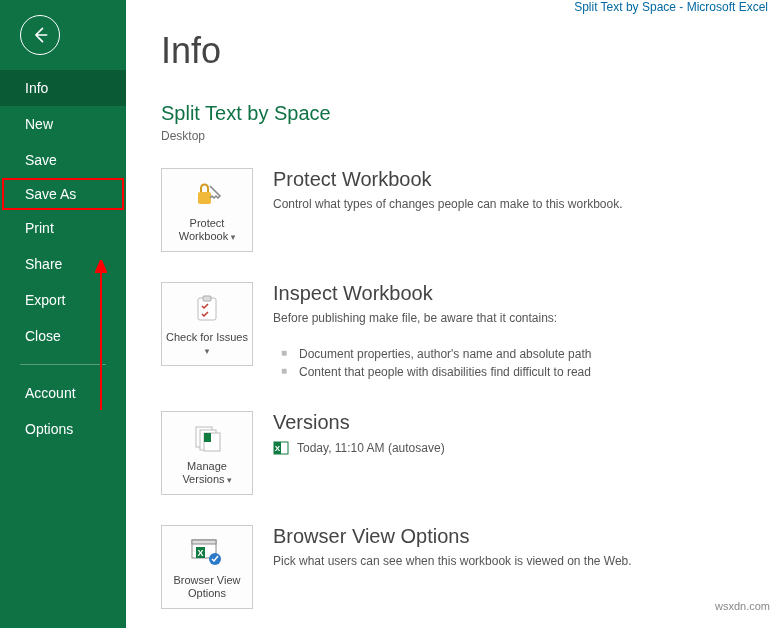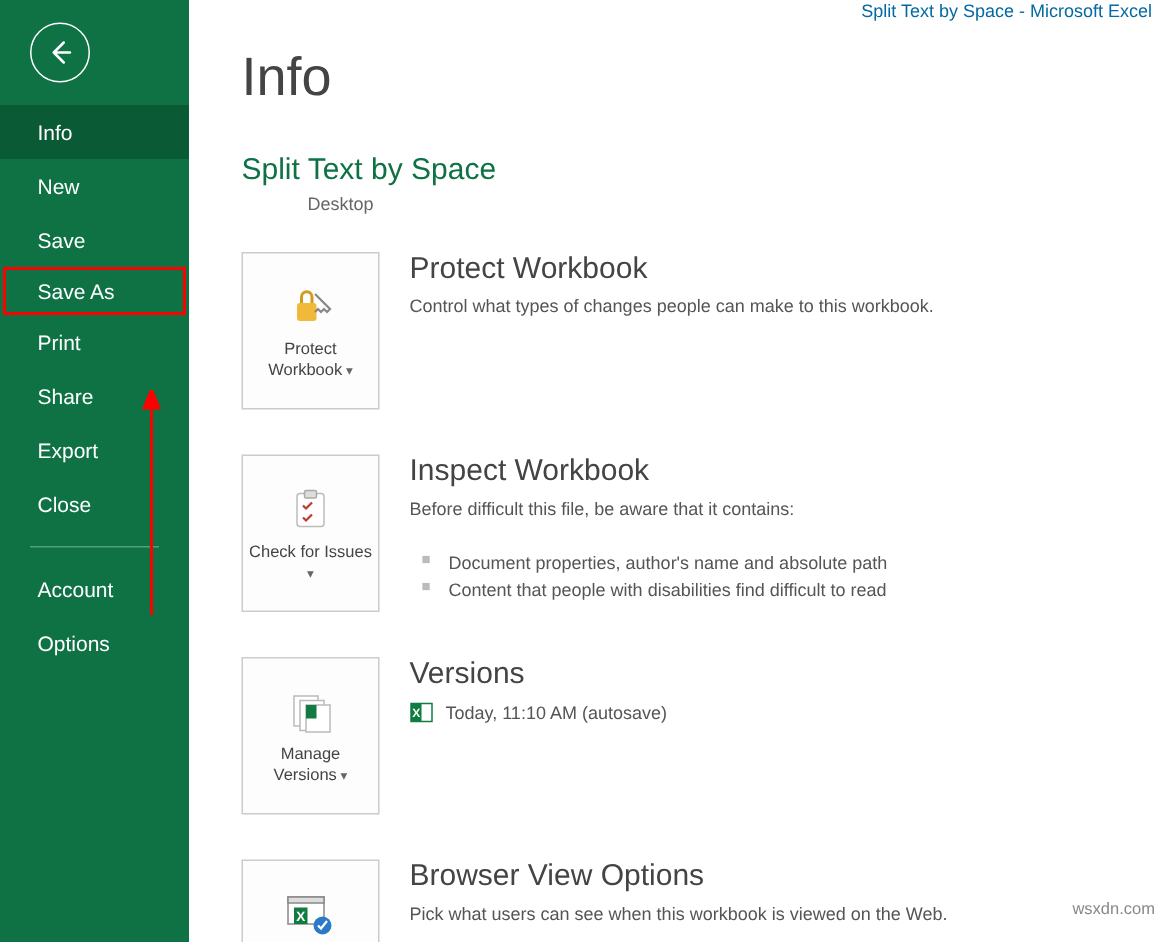--- a/index.html
+++ b/index.html
@@ -11,23 +11,23 @@
     .back-btn svg { width: 20px; height: 20px; }
     .side-item { padding: 10px 25px; font-size: 14px; cursor: pointer; }
     .side-item.active { background: #0a5a35; }
     .side-item.highlighted { outline: 2px solid #ff0000; outline-offset: -2px; margin: 0 2px; padding: 8px 23px; }
     .side-divider { height: 1px; background: rgba(255,255,255,0.3); margin: 10px 20px; }
     .red-arrow { position: absolute; left: 95px; top: 260px; color: #ff0000; font-size: 18px; pointer-events: none; }
     .red-arrow svg { width: 12px; height: 150px; }
     .main { flex: 1; padding: 30px 35px 10px 35px; overflow-y: auto; position: relative; }
     .page-title { font-size: 36px; font-weight: 300; color: #444; margin-bottom: 30px; }
     .doc-title { font-size: 20px; color: #0e7245; margin-bottom: 4px; }
-    .doc-loc { font-size: 12px; color: #666; margin-bottom: 25px; margin-left: 44px; }
+    .doc-loc { font-size: 12px; color: #666; margin-bottom: 25px; }
     .section { display: flex; gap: 20px; margin-bottom: 30px; }
-    .tile { width: 92px; height: 105px; border: 1px solid #ccc; background: #fdfdfd; display: flex; flex-direction: column; align-items: center; justify-content: center; cursor: pointer; font-size: 11px; color: #444; text-align: center; line-height: 1.2; }
+    .tile { width: 92px; height: 84px; border: 1px solid #ccc; background: #fdfdfd; display: flex; flex-direction: column; align-items: center; justify-content: center; cursor: pointer; font-size: 11px; color: #444; text-align: center; line-height: 1.2; }
     .tile-icon { height: 36px; display: flex; align-items: center; justify-content: center; margin-bottom: 4px; }
     .tile-label { padding: 0 4px; }
     .tile .chev { font-size: 9px; color: #666; }
     .section-body { flex: 1; }
     .section-title { font-size: 20px; color: #444; margin-bottom: 6px; }
     .section-desc { font-size: 12px; color: #555; margin-bottom: 6px; }
     .bullet-list { list-style: none; margin-top: 20px; }
     .bullet-list li { font-size: 12px; color: #555; padding: 2px 0 2px 26px; position: relative; }
     .bullet-list li::before { content: "■"; position: absolute; left: 8px; color: #bbb; font-size: 10px; }
     .version-row { display: flex; align-items: center; gap: 8px; font-size: 12px; color: #555; margin-top: 6px; }
@@ -94,21 +94,21 @@
           <svg width="30" height="30" viewBox="0 0 30 30">
               <rect x="6" y="4" width="18" height="22" rx="2" fill="#fff" stroke="#bbb"></rect>
               <rect x="11" y="2" width="8" height="5" rx="1" fill="#ddd" stroke="#aaa"></rect>
               <path d="M10 12 l2 2 l4 -4 M10 20 l2 2 l4 -4" stroke="#c0392b" stroke-width="1.5" fill="none"></path>
             </svg>
         </div>
         <div class="tile-label"><span>Check for Issues</span><span class="chev"> ▾</span></div>
       </div>
       <div class="section-body">
         <div class="section-title">Inspect Workbook</div>
-        <div class="section-desc">Before difficult this file, be aware that it contains:</div>
+        <div class="section-desc">Before publishing make file, be aware that it contains:</div>
         <ul class="bullet-list">
           <li>Document properties, author's name and absolute path</li>
           <li>Content that people with disabilities find difficult to read</li>
         </ul>
       </div>
     </div>
 
     <div class="section">
       <div class="tile">
         <div class="tile-icon">

